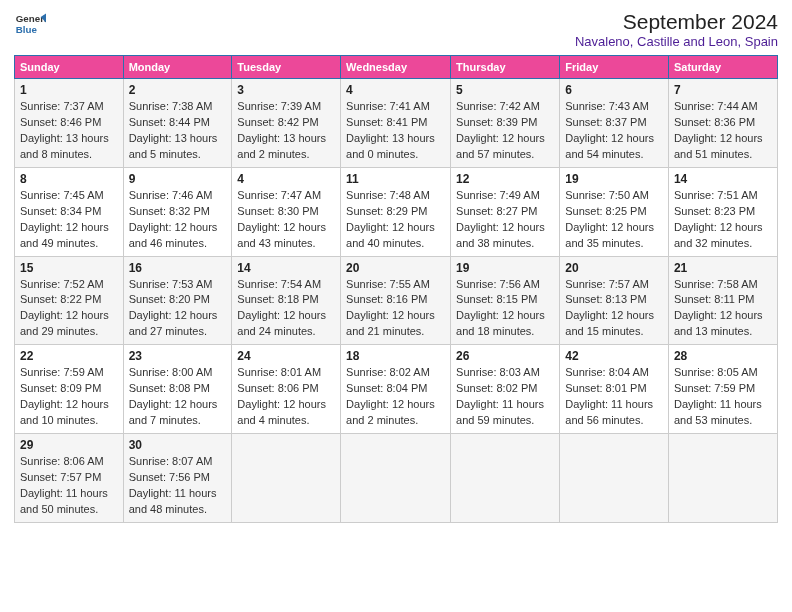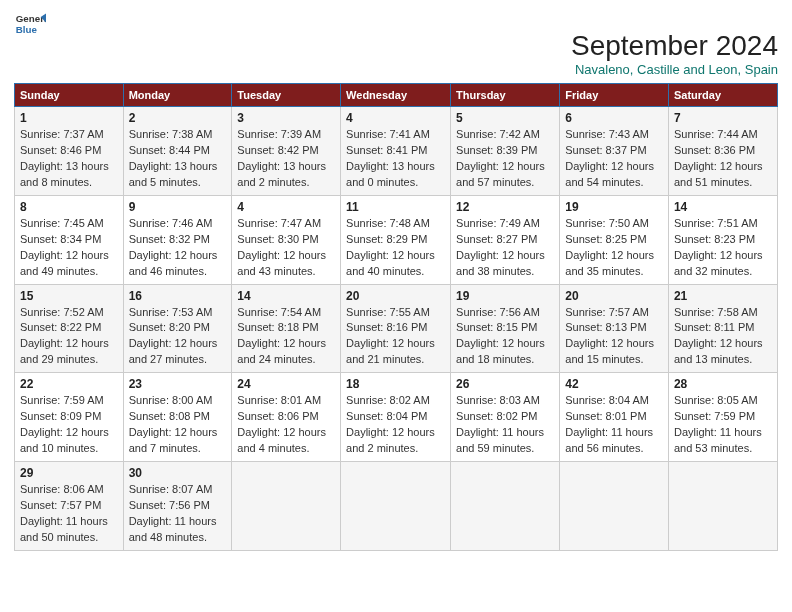--- a/index.html
+++ b/index.html
@@ -26,36 +26,35 @@
       gap: 4px;
     }
     .logo-icon {
       width: 32px;
       height: 32px;
     }
     .title-block {
       text-align: right;
     }
     .main-title {
-      font-size: 28px;
+      font-size: 21px;
       font-weight: normal;
       color: #222;
-      margin-top: 20px;
     }
     .subtitle {
       font-size: 13px;
-      color: #0f766e;
+      color: #4c1d95;
     }
     table {
       width: 100%;
       border-collapse: collapse;
       font-size: 10px;
     }
     thead tr th {
-      background-color: #7f1d1d;
+      background-color: #ec4899;
       color: #fff;
       text-align: left;
       padding: 5px 5px;
       font-size: 11px;
       font-weight: bold;
       border: 1px solid #2c6fad;
     }
     tbody tr td {
       border: 1px solid #ccc;
       vertical-align: top;

